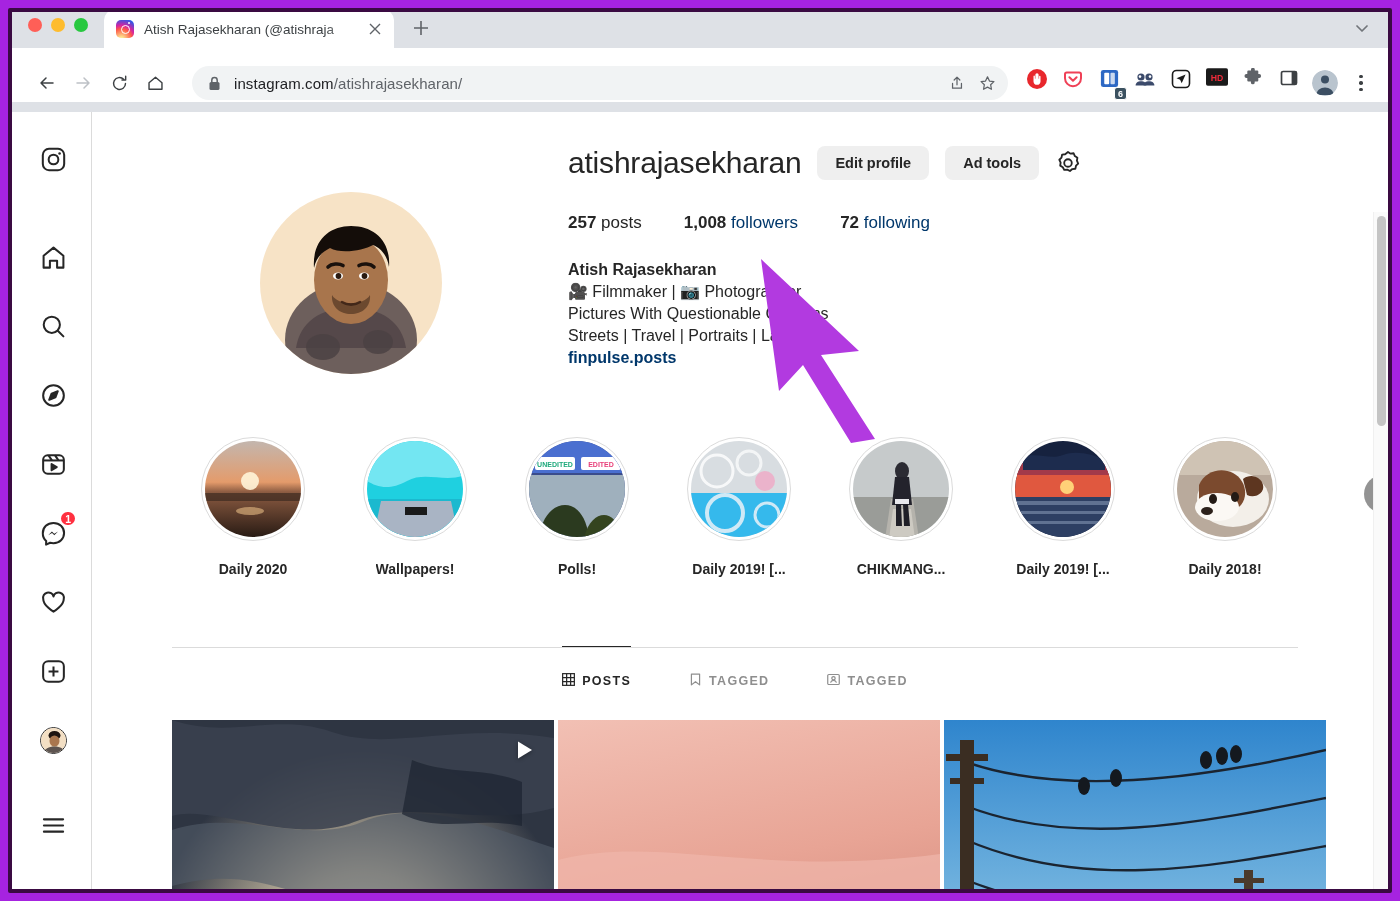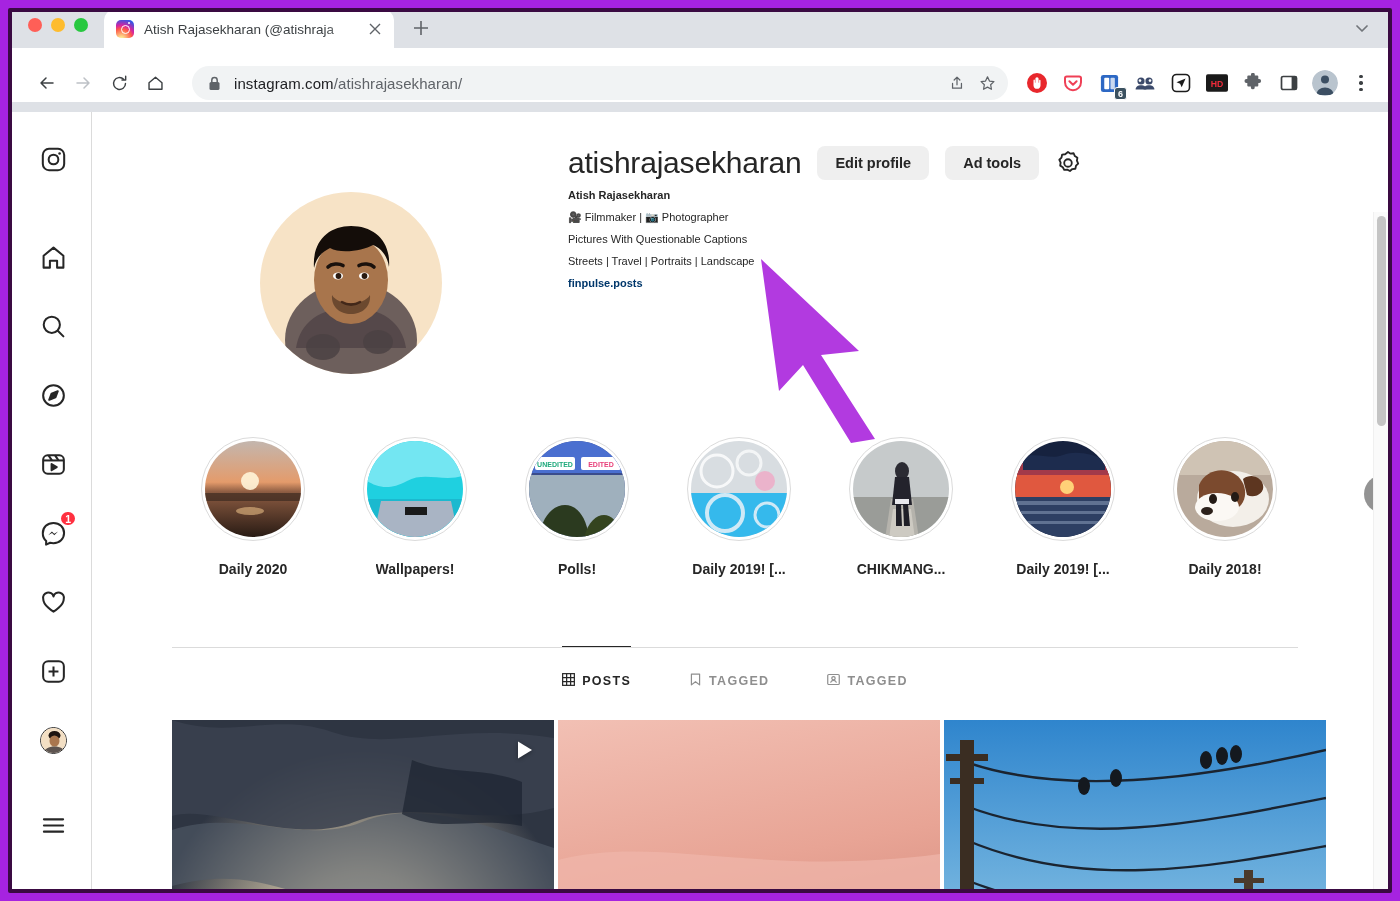--- a/index.html
+++ b/index.html
@@ -122,21 +122,21 @@
   #omnibox .lock { margin-right: 13px; color: #5f6368; display:flex; }
   #url { font-size: 15px; color: #202124; white-space: nowrap; letter-spacing: .1px; }
   #url .path { color: #5f6368; }
   .omni-act {
     width: 30px; height: 30px; border-radius: 50%;
     display: flex; align-items: center; justify-content: center;
     color: #5f6368; flex: 0 0 auto;
   }
   .ext {
     width: 30px; height: 30px; margin-left: 4px;
-    display: flex; align-items: center; justify-content: center;
+    display: flex; align-items: flex-start; justify-content: center;
     flex: 0 0 auto; position: relative;
   }
   .ext:first-of-type { margin-left: 10px; }
   .ext-badge {
     position: absolute; right: -3px; bottom: -2px;
     background: #3b5160; color: #fff;
     font-size: 9px; font-weight: bold;
     width: 13px; height: 13px; border-radius: 3px;
     display: flex; align-items: center; justify-content: center;
     border: 1.5px solid #fff;
@@ -215,21 +215,21 @@
   }
   .gear { width: 26px; height: 26px; color: #262626; display: flex; align-items: center; }
 
   #stats-row {
     display: flex; gap: 42px; margin-top: 29px;
     font-size: 17px; color: #262626;
   }
   #stats-row .n { font-weight: bold; }
   #stats-row .link-blue { color: #00376b; }
 
-  #bio { font-size: 11px; line-height: 22px; color: #262626; }
+  #bio { margin-top: 26px; font-size: 16px; line-height: 22px; color: #262626; }
   #bio .fullname { font-weight: bold; }
   #bio .category { color: #8e8e8e; }
   #bio .weblink { color: #00376b; font-weight: bold; }
 
   
   #highlights {
     position: absolute; left: 80px; top: 325px;
     display: flex; gap: 0;
   }
   .hl { width: 162px; display: flex; flex-direction: column; align-items: center; }
@@ -544,20 +544,25 @@
           <button class="pill-btn">Edit profile</button>
           <button class="pill-btn">Ad tools</button>
           <span class="gear">
             <svg width="26" height="26" viewBox="0 0 24 24" fill="none" stroke="#262626" stroke-width="1.7" stroke-linejoin="round">
                     <path d="M12 1.9l2.4 1.5 2.8-.4 1.1 2.6 2.4 1.5-.5 2.8 1.2 2.6-2 2-.6 2.8-2.8.3-2.2 1.8-2.5-1.3-2.8.3-1.3-2.5-2.4-1.5.4-2.8-1.2-2.6 2-2 .6-2.8 2.8-.3z"></path>
                     <circle cx="12" cy="12" r="3.5"></circle>
                   </svg>
           </span>
         </div>
 
+        <div id="stats-row">
+          <span><span class="n">257</span> <span>posts</span></span>
+          <span><span class="n">1,008</span> <span class="link-blue">followers</span></span>
+          <span><span class="n">72</span> <span class="link-blue">following</span></span>
+        </div>
 
         <div id="bio">
           <div class="fullname">Atish Rajasekharan</div>
           <div>🎥 Filmmaker | 📷 Photographer</div>
           <div>Pictures With Questionable Captions</div>
           <div>Streets | Travel | Portraits | Landscape</div>
           <div class="weblink">finpulse.posts</div>
         </div>
       </div>
 

